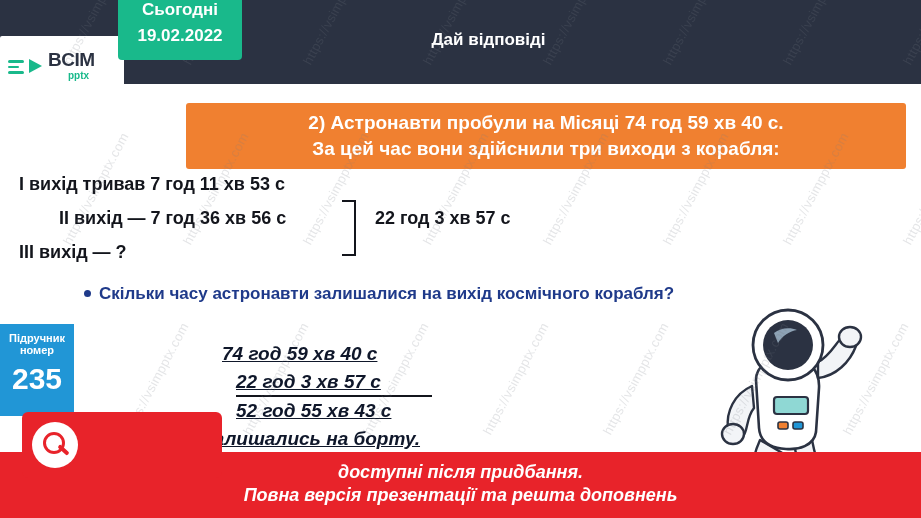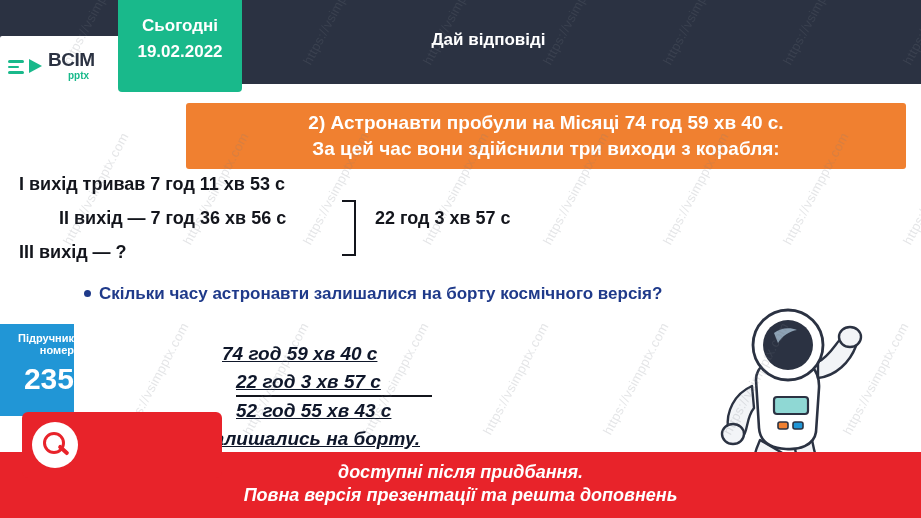--- a/index.html
+++ b/index.html
@@ -118,28 +118,27 @@
     border-top: 7px solid transparent;
     border-bottom: 7px solid transparent;
     margin-right: 1px;
   }
 
   
   .date-badge {
     position: absolute;
     left: 118px; top: 0;
     width: 124px;
-    height: 92px;
+    height: 60px;
     background: #19b98b;
     z-index: 6;
     border-radius: 0 0 4px 4px;
     text-align: center;
     color: #ffffff;
     box-sizing: border-box;
-    padding-top: 16px;
   }
   .date-badge .d1 {
     font-size: 17px;
     font-weight: bold;
     display: block;
   }
   .date-badge .d2 {
     font-size: 17px;
     font-weight: bold;
     display: block;
@@ -233,21 +232,21 @@
   .calc .r4 { display: block; margin-left: -18px; }
 
   
   .side-badge {
     position: absolute;
     left: 0; top: 324px;
     width: 74px;
     height: 92px;
     background: #2196d6;
     color: #ffffff;
-    text-align: right;
+    text-align: center;
     z-index: 6;
     box-sizing: border-box;
     padding-top: 8px;
   }
   .side-badge .t1 { font-size: 11px; font-weight: bold; display: block; }
   .side-badge .t2 { font-size: 11px; font-weight: bold; display: block; }
   .side-badge .num { font-size: 30px; font-weight: bold; display: block; margin-top: 6px; }
 
   
   .astronaut {
@@ -358,21 +357,21 @@
     </div>
 
     <div class="cond cond-1">І вихід тривав 7 год 11  хв 53 с</div>
     <div class="cond cond-2">ІІ вихід  — 7 год 36  хв 56 с</div>
     <div class="cond cond-3">ІІІ вихід  — ?</div>
 
     <div class="brace"></div>
     <div class="brace-sum">22 год 3  хв 57 с</div>
 
     <div class="question-line">
-      <span class="bullet-dot"></span><span>Скільки часу астронавти залишалися на борту космічного версія?</span>
+      <span class="bullet-dot"></span><span>Скільки часу астронавти залишалися на вихід космічного корабля?</span>
     </div>
 
     <div class="calc">
       <span class="r1">74 год 59 хв 40 с</span>
       <span class="r2">22 год  3 хв 57 с</span>
       <span class="r3">52 год 55 хв 43 с</span>
       <span class="r4">залишались на борту.</span>
     </div>
 
     <div class="astronaut">

